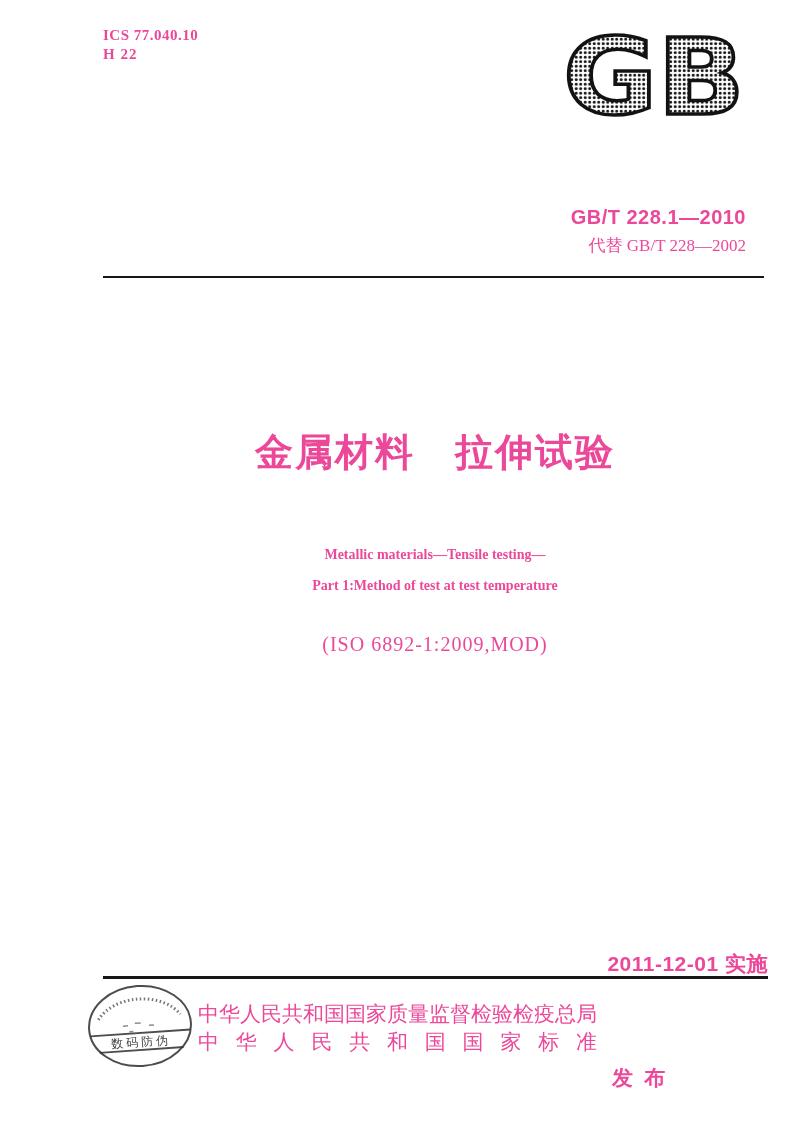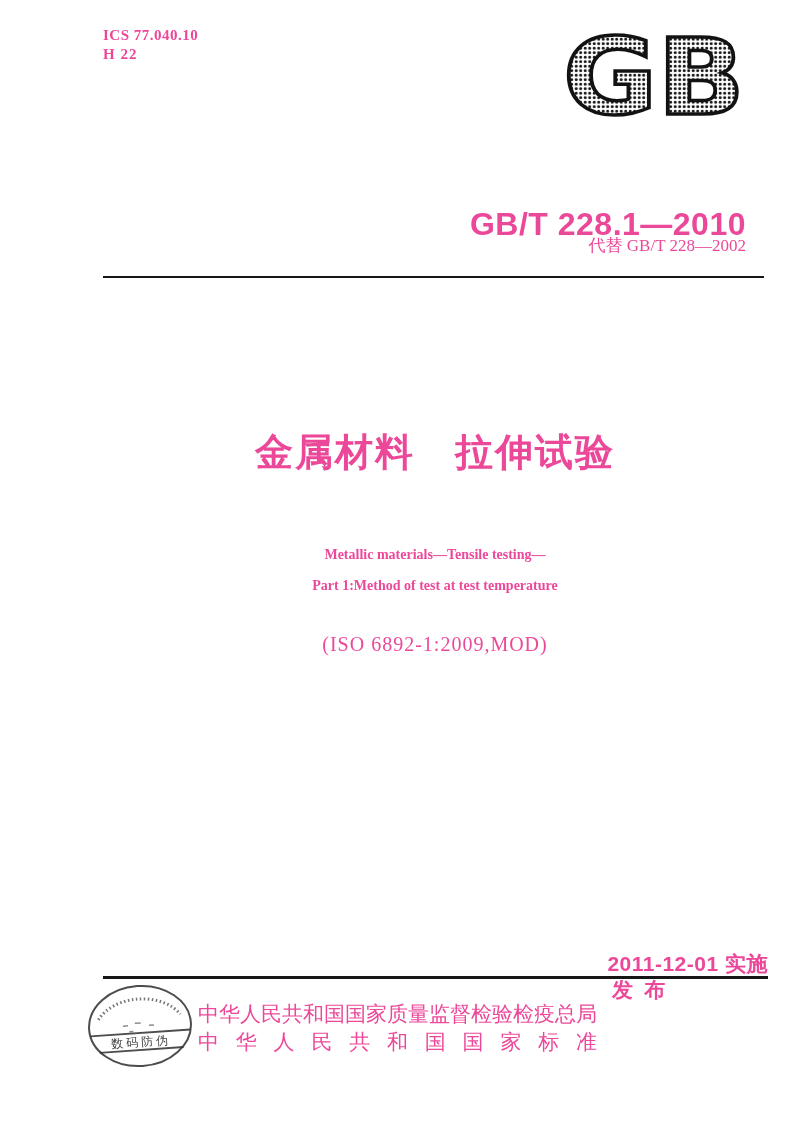--- a/index.html
+++ b/index.html
@@ -59,21 +59,21 @@
     text-align-last: justify;
     text-justify: inter-character;
     white-space: nowrap;
   }
   .stdnum {
     position: absolute;
     right: 82px;
     top: 206px;
     font-family: "Liberation Sans", sans-serif;
     font-weight: bold;
-    font-size: 32px;
+    font-size: 20px;
     letter-spacing: 0.5px;
     text-align: center;
   }
   .replaces {
     position: absolute;
     right: 82px;
     top: 234px;
     font-family: "Liberation Serif", serif;
     font-size: 17px;
     text-align: center;
@@ -138,21 +138,21 @@
     line-height: 28px;
   }
   .issuer .l2 {
     text-align: justify;
     text-align-last: justify;
     text-justify: inter-character;
   }
   .publish {
     position: absolute;
     left: 584px;
-    top: 976px;
+    top: 1064px;
     font-family: "Liberation Serif", serif;
     font-weight: bold;
     font-size: 21px;
     letter-spacing: 3px;
     white-space: nowrap;
   }
   .seal {
     position: absolute;
     left: 55px;
     top: 981px;

